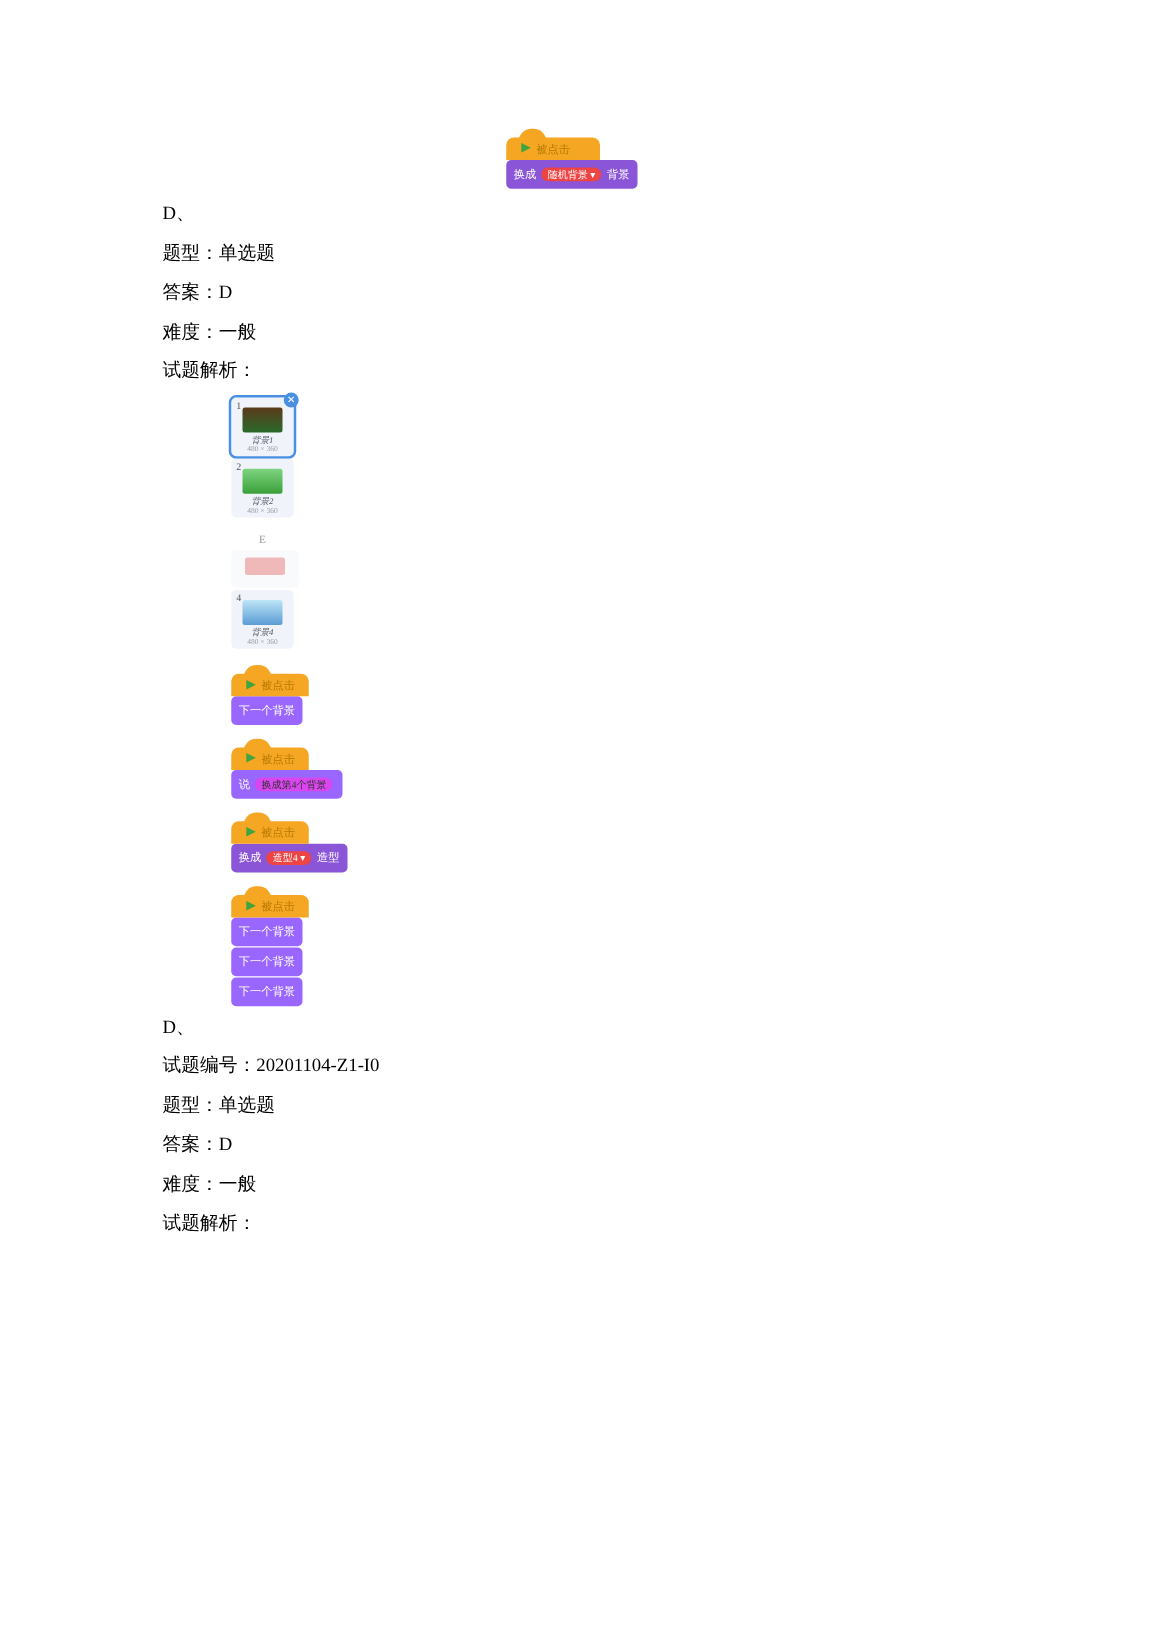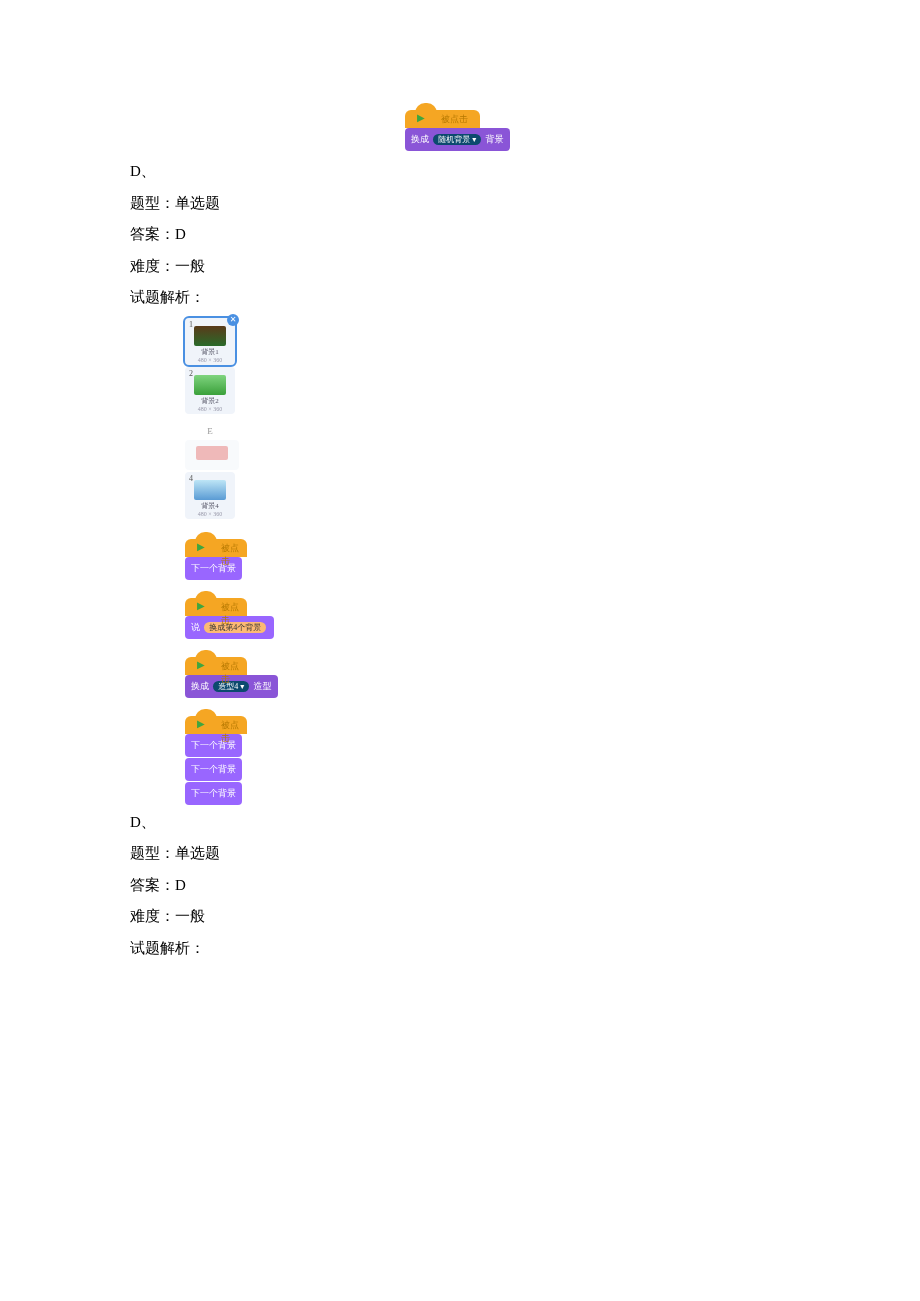--- a/index.html
+++ b/index.html
@@ -42,46 +42,46 @@
   }
   .scratch-hat .flag {
     position: absolute;
     left: 12px;
     top: 2px;
     color: #3fa63f;
     font-size: 10px;
   }
   .scratch-hat .ht {
     position: absolute;
-    left: 36px;
+    left: 24px;
     top: 3px;
     color: #b57800;
     font-size: 9px;
   }
   .scratch-block {
     background: #8a55d7;
     color: #fff;
     font-size: 9px;
     padding: 5px 6px;
     border-radius: 4px;
     white-space: nowrap;
   }
   .scratch-block.purple2 {
     background: #9966ff;
   }
   .scratch-block .pill {
-    background: #fdba74;
+    background: #d946ef;
     color: #333;
     border-radius: 8px;
     padding: 1px 5px;
     margin: 0 2px;
     font-size: 8px;
   }
   .scratch-block .dd {
-    background: #0c4a6e;
+    background: #ef4444;
     border-radius: 8px;
     padding: 1px 5px;
     margin: 0 2px;
     font-size: 8px;
   }
   .stack {
     display: inline-block;
   }
   .question {
     margin-left: 30px;
@@ -127,20 +127,21 @@
   }
   .bd-thumb {
     width: 32px;
     height: 20px;
     margin: 6px auto 1px;
     border-radius: 2px;
   }
   .bd-lbl {
     font-size: 7px;
     color: #556;
+    font-style: italic;
   }
   .bd-sz {
     font-size: 6px;
     color: #99a;
   }
   .img-wrap {
     display: inline-block;
     vertical-align: top;
   }
 </style>
@@ -255,20 +256,23 @@
         <span class="ht">被点击</span>
       </div>
       <div class="scratch-block purple2" style="width:45px;margin-bottom:1px;">下一个背景</div>
       <div class="scratch-block purple2" style="width:45px;margin-bottom:1px;">下一个背景</div>
       <div class="scratch-block purple2" style="width:45px;">下一个背景</div>
     </div>
   </div>
 
   <div class="line">D、</div>
   <div class="line">
+    <span>试题编号：</span><span>20201104-Z1-I0</span>
+  </div>
+  <div class="line">
     <span>题型：</span><span>单选题</span>
   </div>
   <div class="line">
     <span>答案：</span><span>D</span>
   </div>
   <div class="line">
     <span>难度：</span><span>一般</span>
   </div>
   <div class="line">
     <span>试题解析：</span><span></span>

